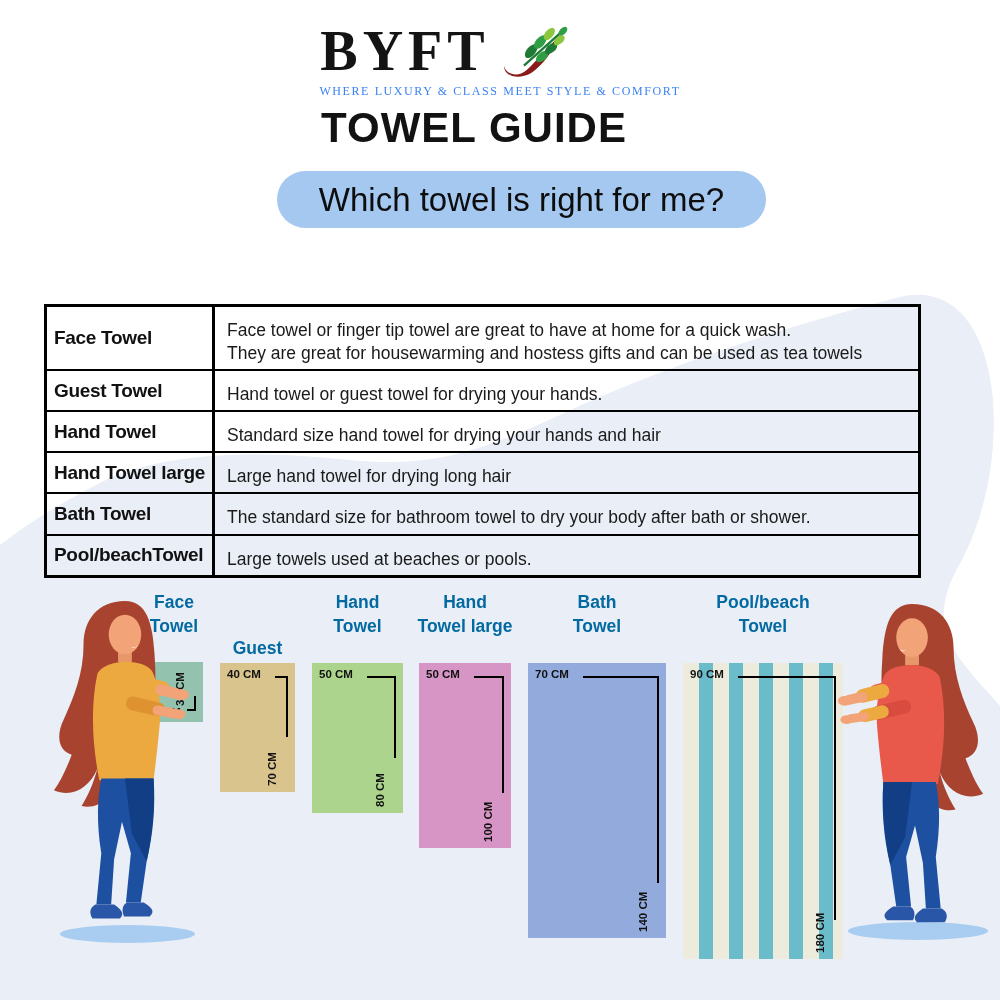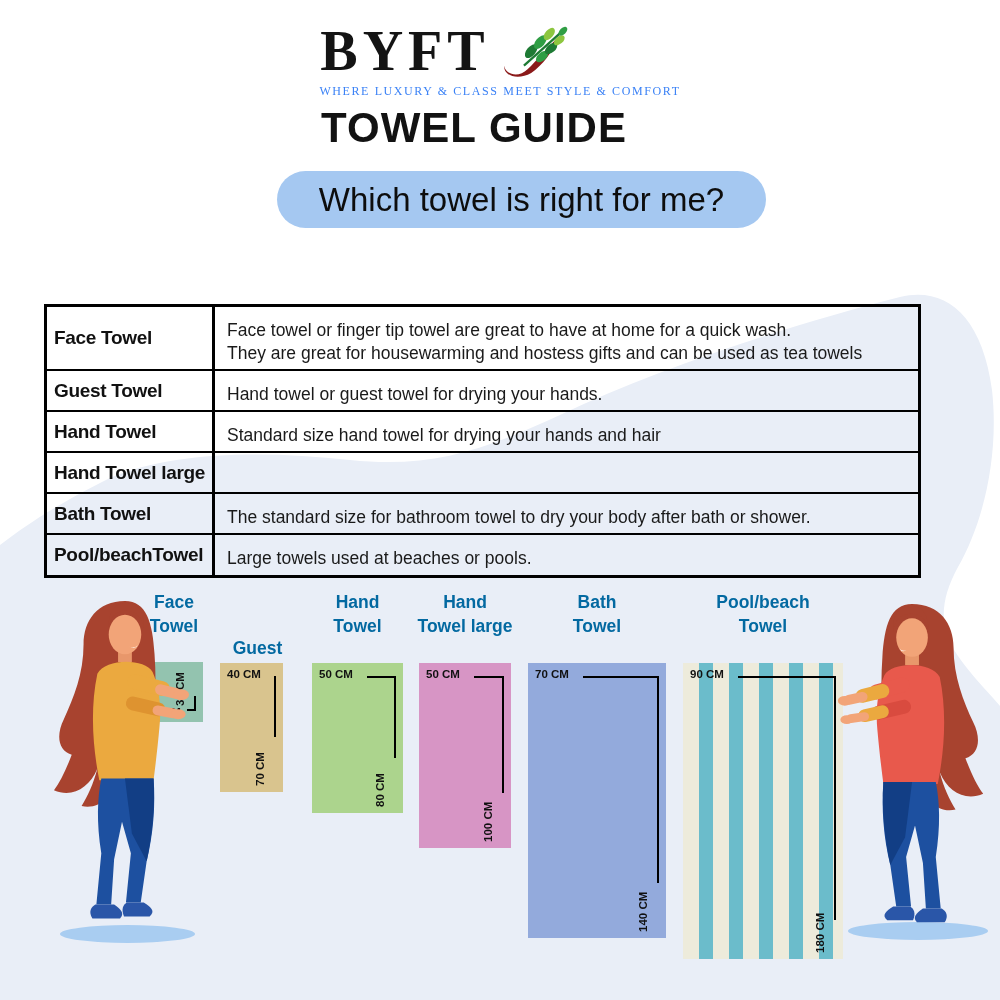--- a/index.html
+++ b/index.html
@@ -91,41 +91,42 @@
     <div class="row row-std">
       <div class="cell-label">Guest Towel</div>
       <div class="cell-desc">Hand towel or guest towel for drying your hands.</div>
     </div>
     <div class="row row-std">
       <div class="cell-label">Hand Towel</div>
       <div class="cell-desc">Standard size hand towel for drying your hands and hair</div>
     </div>
     <div class="row row-std">
       <div class="cell-label">Hand Towel large</div>
+      <div class="cell-desc">Large hand towel for drying long hair</div>
     </div>
     <div class="row row-std">
       <div class="cell-label">Bath Towel</div>
       <div class="cell-desc">The standard size for bathroom towel to dry your body after bath or shower.</div>
     </div>
     <div class="row row-std">
       <div class="cell-label">Pool/beachTowel</div>
       <div class="cell-desc">Large towels used at beaches or pools.</div>
     </div>
   </div>
 
 <div id="diagram">
     <div class="towel-label" style="left: 94px;">Face<br>Towel</div>
     <div class="towel" style="left: 145px; top: 662px; width: 58px; height: 60px; background: rgb(147, 195, 175);">
       <span class="f-hlab">33 CM</span>
       <div class="f-hline"></div>
       <div class="f-tick"></div>
       <span class="vlab" style="top: 30px;">33 CM</span>
     </div>
     <div class="towel-label" style="left: 177.5px; margin-top: 46px;">Guest<br>Towel</div>
-    <div class="towel" style="left: 220px; top: 663px; width: 63px; height: 129px; background: rgb(217, 196, 142);">
+    <div class="towel" style="left: 220px; top: 663px; width: 75px; height: 129px; background: rgb(217, 196, 142);">
       <span class="dim-top">40 CM</span>
       <div class="hline"></div>
       <div class="vline" style="height: 61px;"></div>
       <span class="vlab" style="top: calc(100% - 20px);">70 CM</span>
     </div>
     <div class="towel-label" style="left: 277.5px;">Hand<br>Towel</div>
     <div class="towel" style="left: 312px; top: 663px; width: 91px; height: 150px; background: rgb(172, 212, 141);">
       <span class="dim-top">50 CM</span>
       <div class="hline"></div>
       <div class="vline" style="height: 82px;"></div>

